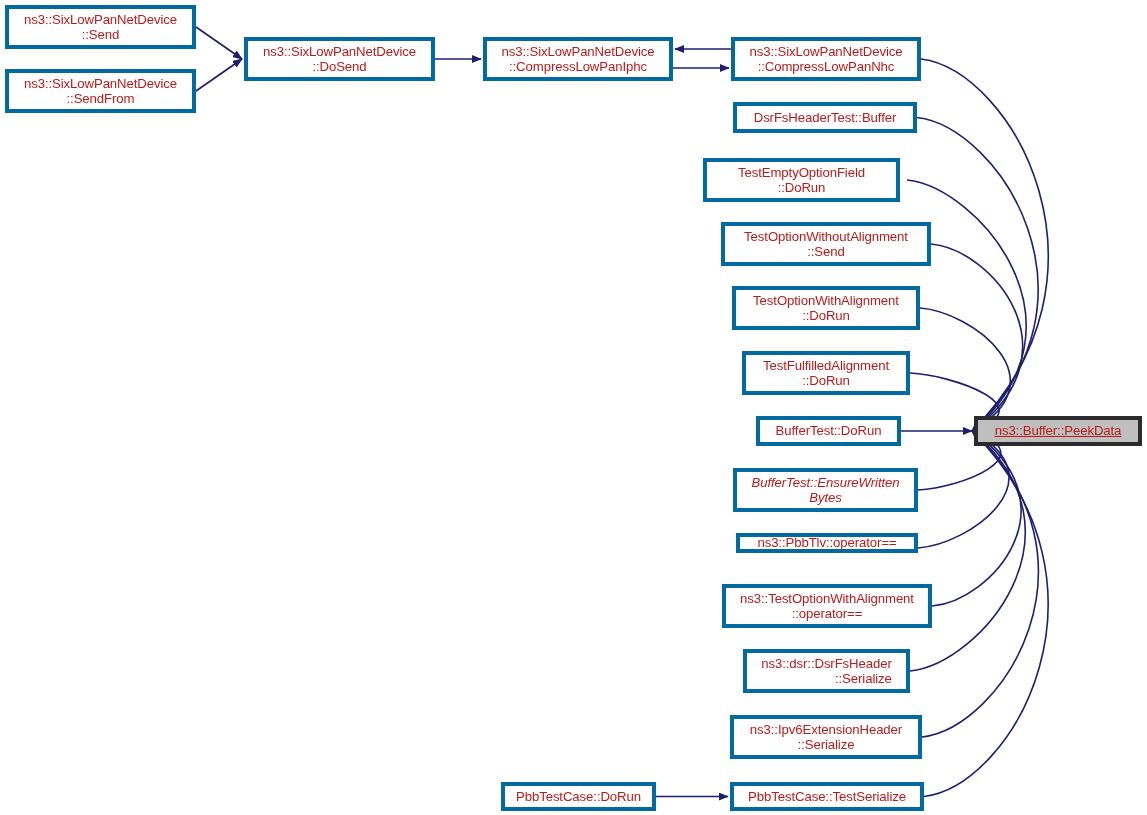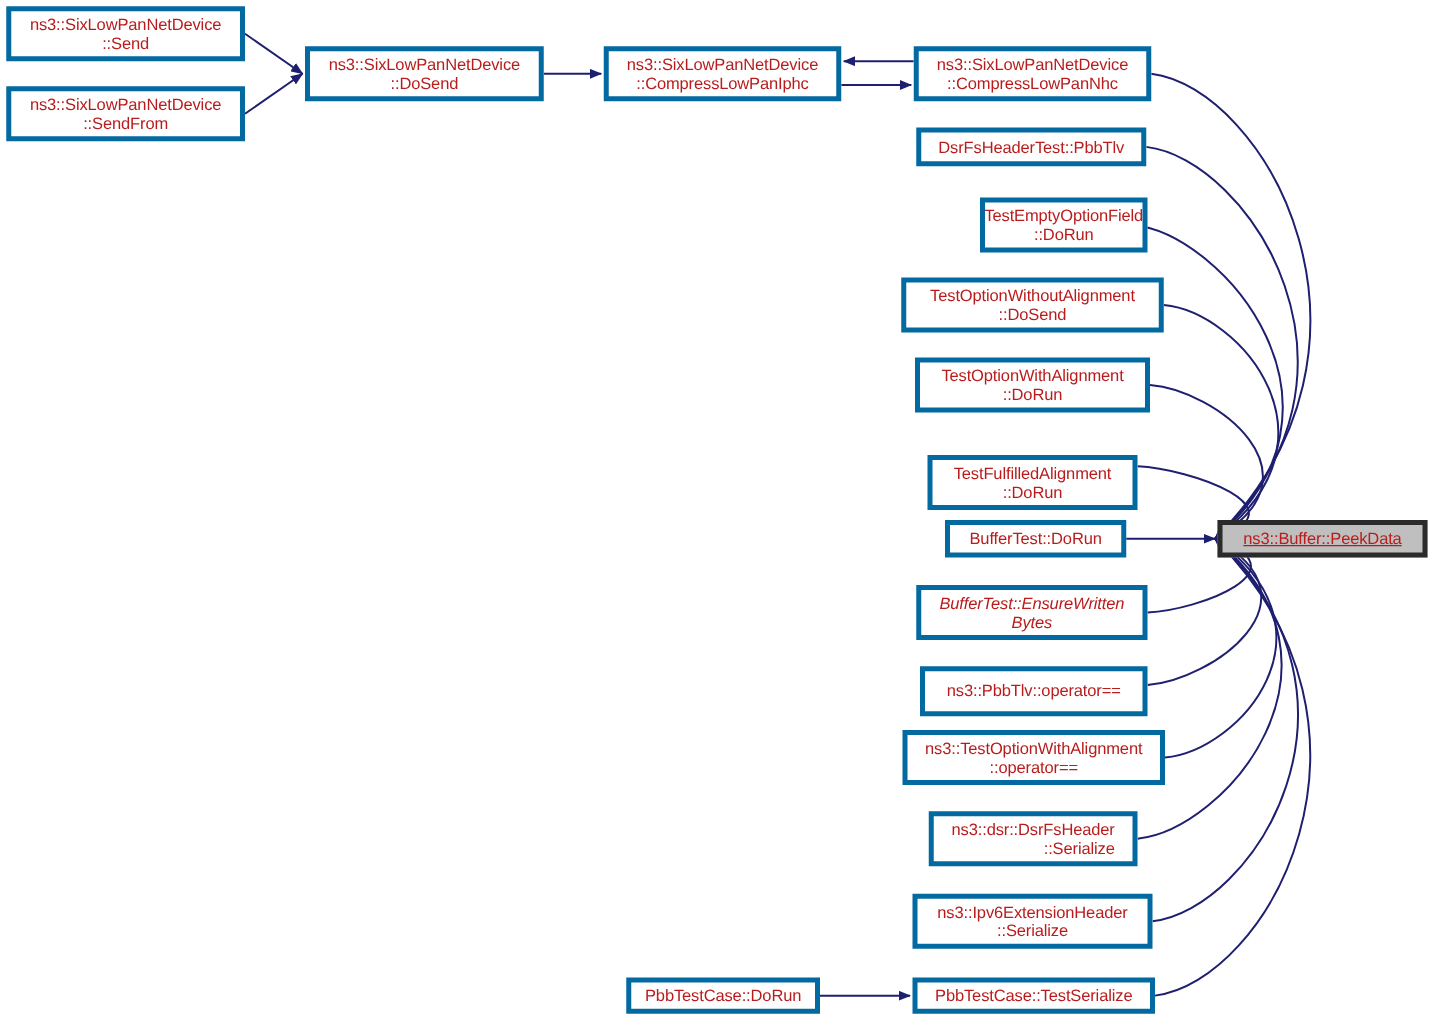--- a/index.html
+++ b/index.html
@@ -80,33 +80,33 @@
       <div class="node" style="left: 5px; top: 5px; width: 191px; height: 44px;">ns3::SixLowPanNetDevice
 ::Send</div>
       <div class="node" style="left: 5px; top: 69px; width: 191px; height: 44px;">ns3::SixLowPanNetDevice
 ::SendFrom</div>
       <div class="node" style="left: 244px; top: 37px; width: 191px; height: 44px;">ns3::SixLowPanNetDevice
 ::DoSend</div>
       <div class="node" style="left: 483px; top: 37px; width: 190px; height: 44px;">ns3::SixLowPanNetDevice
 ::CompressLowPanIphc</div>
       <div class="node" style="left: 731px; top: 37px; width: 190px; height: 44px;">ns3::SixLowPanNetDevice
 ::CompressLowPanNhc</div>
-      <div class="node" style="left: 733px; top: 102px; width: 184px; height: 31px;">DsrFsHeaderTest::PbbTlv</div>
-      <div class="node" style="left: 784px; top: 158px; width: 134px; height: 44px;">TestEmptyOptionField
+      <div class="node" style="left: 733px; top: 102px; width: 184px; height: 31px;">DsrFsHeaderTest::Buffer</div>
+      <div class="node" style="left: 703px; top: 158px; width: 197px; height: 44px;">TestEmptyOptionField
 ::DoRun</div>
       <div class="node" style="left: 721px; top: 222px; width: 210px; height: 44px;">TestOptionWithoutAlignment
-::DoSend</div>
+::Send</div>
       <div class="node" style="left: 732px; top: 286px; width: 188px; height: 44px;">TestOptionWithAlignment
 ::DoRun</div>
-      <div class="node" style="left: 742px; top: 364px; width: 168px; height: 44px; text-align: center;">TestFulfilledAlignment
+      <div class="node" style="left: 742px; top: 351px; width: 168px; height: 44px; text-align: center;">TestFulfilledAlignment
 ::DoRun</div>
       <div class="node" style="left: 756px; top: 416px; width: 145px; height: 30px;">BufferTest::DoRun</div>
       <div class="node" style="left: 733px; top: 468px; width: 185px; height: 44px; font-style: italic;">BufferTest::EnsureWritten
 Bytes</div>
-      <div class="node" style="left: 736px; top: 533px; width: 182px; height: 40px;">ns3::PbbTlv::operator==</div>
+      <div class="node" style="left: 736px; top: 533px; width: 182px; height: 20px;">ns3::PbbTlv::operator==</div>
       <div class="node" style="left: 722px; top: 584px; width: 210px; height: 44px;">ns3::TestOptionWithAlignment
 ::operator==</div>
       <div class="node" style="left: 743px; top: 649px; width: 167px; height: 44px; text-align: right;">ns3::dsr::DsrFsHeader
 ::Serialize</div>
       <div class="node" style="left: 730px; top: 715px; width: 192px; height: 44px;">ns3::Ipv6ExtensionHeader
 ::Serialize</div>
       <div class="node" style="left: 501px; top: 782px; width: 155px; height: 29px;">PbbTestCase::DoRun</div>
       <div class="node" style="left: 730px; top: 782px; width: 194px; height: 29px;">PbbTestCase::TestSerialize</div>
       <div class="node highlight" style="left: 974px; top: 416px; width: 168px; height: 30px; text-decoration: underline;">ns3::Buffer::PeekData</div>
     </div>

